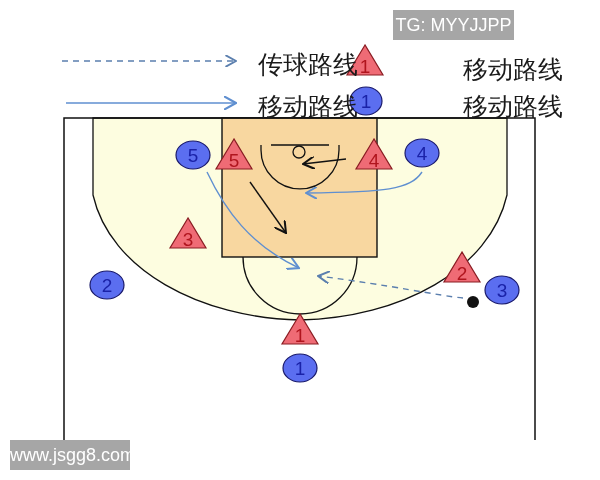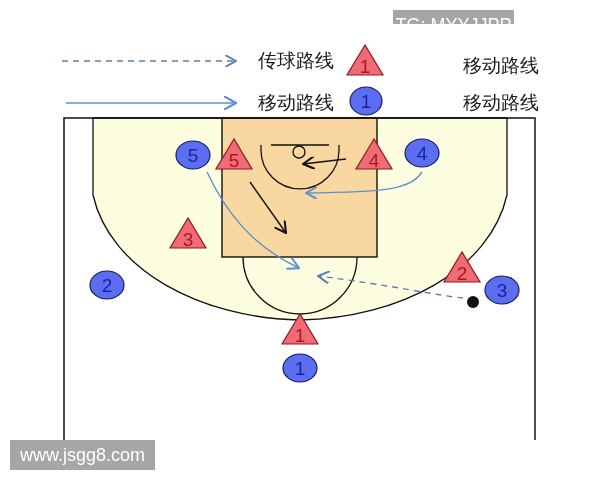--- a/index.html
+++ b/index.html
@@ -1,21 +1,21 @@
 <!DOCTYPE html>
 <html><head>
   <meta charset="utf-8">
   <style>
     html, body { margin: 0; padding: 0; }
     body { width: 600px; height: 480px; background: #ffffff; position: relative; overflow: hidden; font-family: "DejaVu Sans", sans-serif; }
     #stage { position: absolute; left: 0; top: 0; width: 600px; height: 480px; }
     .wm { position: absolute; background: #a6a6a6; color: #ffffff; font-family: "Liberation Sans", sans-serif; }
-    .wm-top { left: 393px; top: 10px; width: 121px; height: 14px; line-height: 30px; font-size: 18px; text-align: center; }
-    .wm-bottom { left: 10px; top: 440px; width: 145px; height: 30px; line-height: 30px; font-size: 18px; text-align: center; }
-    .legend-text { position: absolute; font-size: 19px; color: #1a1a1a; font-family: "DejaVu Sans", sans-serif; }
+    .wm-top { left: 393px; top: 10px; width: 121px; height: 30px; line-height: 30px; font-size: 18px; text-align: center; }
+    .wm-bottom { left: 10px; top: 440px; width: 120px; height: 30px; line-height: 30px; font-size: 18px; text-align: center; }
+    .legend-text { position: absolute; font-size: 25px; color: #1a1a1a; font-family: "DejaVu Sans", sans-serif; }
   </style>
 </head>
 <body>
 
 <div id="stage">
   <svg width="600" height="480" viewBox="0 0 600 480" xmlns="http://www.w3.org/2000/svg">
     <defs>
       <marker id="arrowBlue" viewBox="0 0 10 10" refX="9" refY="5" markerWidth="9" markerHeight="9" orient="auto-start-reverse">
         <path d="M0,0 L9,5 L0,10" fill="none" stroke="#5f8fd0" stroke-width="1.6"></path>
       </marker>

